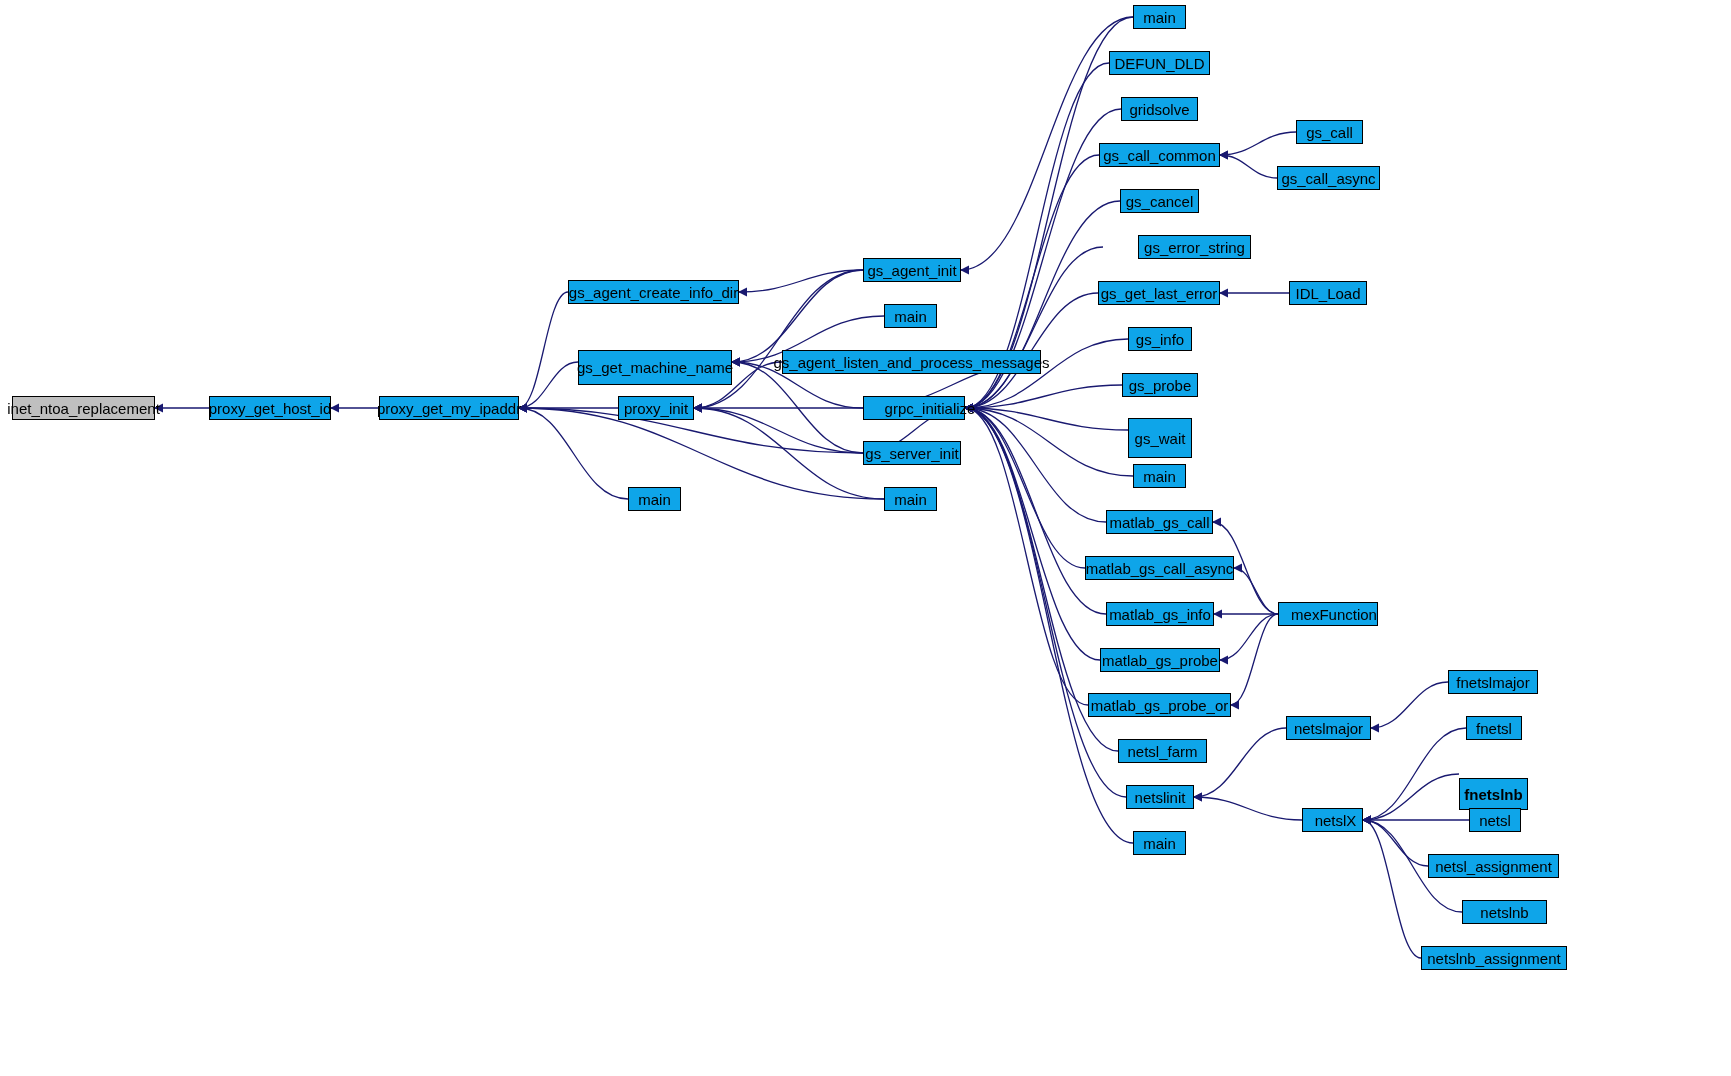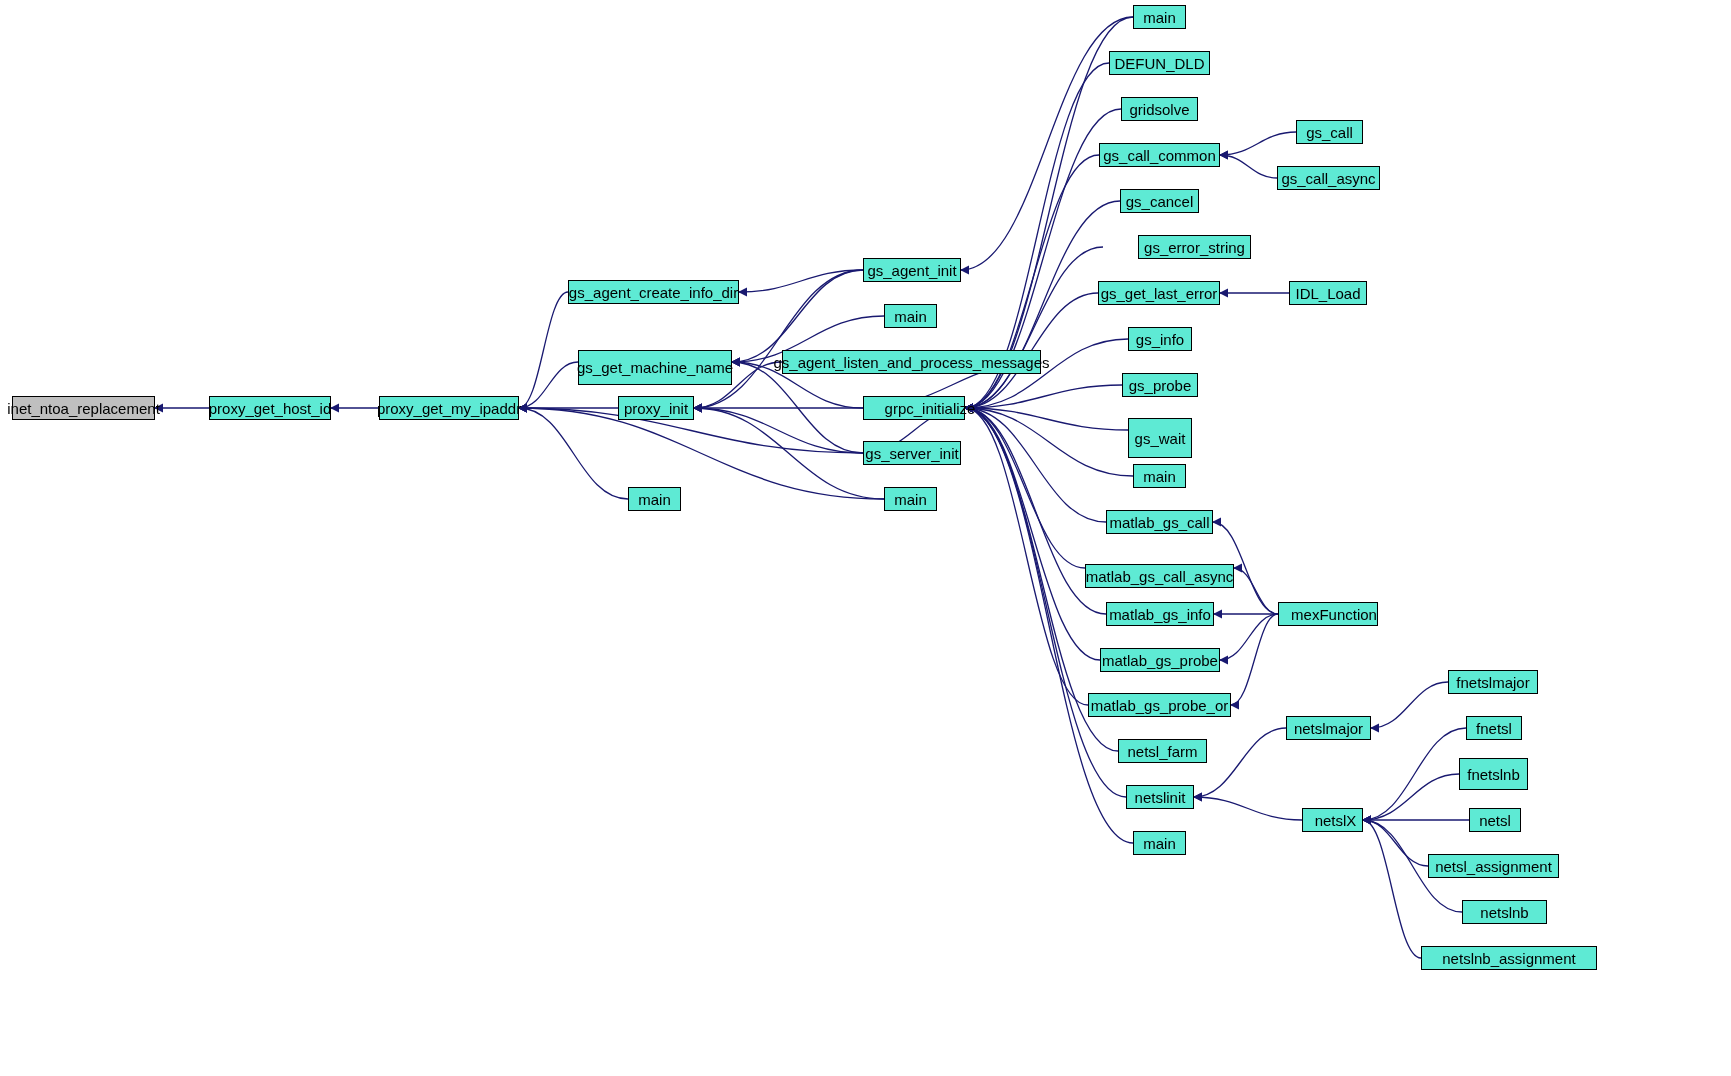--- a/index.html
+++ b/index.html
@@ -8,21 +8,21 @@
     width:1731px;height:1076px;
     background:#ffffff;
     font-family:"Liberation Sans", sans-serif;
     overflow:hidden;
   }
   #edges{position:absolute;left:0;top:0;width:1731px;height:1076px;pointer-events:none;}
   .node{
     position:absolute;
     box-sizing:border-box;
     border:1px solid #000000;
-    background:#5eead4;
+    background:#0ea5e9;
     color:#000000;
     font-size:15px;
     line-height:1;
     display:flex;
     align-items:center;
     justify-content:center;
     white-space:nowrap;
     letter-spacing:0px;
   }
   .node.root{background:#bfbfbf;}
@@ -119,31 +119,31 @@
       <div class="node" style="left: 1277px; top: 166px; width: 103px; height: 24px;">gs_call_async</div>
       <div class="node" style="left: 1120px; top: 189px; width: 79px; height: 24px;">gs_cancel</div>
       <div class="node" style="left: 1103px; top: 235px; width: 113px; height: 24px; margin-left: 35px;">gs_error_string</div>
       <div class="node" style="left: 1098px; top: 281px; width: 122px; height: 24px;">gs_get_last_error</div>
       <div class="node" style="left: 1289px; top: 281px; width: 78px; height: 24px;">IDL_Load</div>
       <div class="node" style="left: 1128px; top: 327px; width: 64px; height: 24px;">gs_info</div>
       <div class="node" style="left: 1122px; top: 373px; width: 76px; height: 24px;">gs_probe</div>
       <div class="node" style="left: 1128px; top: 418px; width: 64px; height: 40px;">gs_wait</div>
       <div class="node" style="left: 1133px; top: 464px; width: 53px; height: 24px;">main</div>
       <div class="node" style="left: 1106px; top: 510px; width: 107px; height: 24px;">matlab_gs_call</div>
-      <div class="node" style="left: 1085px; top: 556px; width: 149px; height: 24px; margin-top: 8px;">matlab_gs_call_async</div>
+      <div class="node" style="left: 1085px; top: 556px; width: 149px; height: 24px;">matlab_gs_call_async</div>
       <div class="node" style="left: 1106px; top: 602px; width: 108px; height: 24px;">matlab_gs_info</div>
       <div class="node" style="left: 1278px; top: 602px; width: 100px; height: 24px; padding-left: 12px;">mexFunction</div>
       <div class="node" style="left: 1100px; top: 648px; width: 120px; height: 24px;">matlab_gs_probe</div>
       <div class="node" style="left: 1088px; top: 693px; width: 143px; height: 24px;">matlab_gs_probe_or</div>
       <div class="node" style="left: 1118px; top: 739px; width: 89px; height: 24px;">netsl_farm</div>
       <div class="node" style="left: 1126px; top: 785px; width: 68px; height: 24px;">netslinit</div>
       <div class="node" style="left: 1286px; top: 716px; width: 85px; height: 24px;">netslmajor</div>
       <div class="node" style="left: 1448px; top: 670px; width: 90px; height: 24px;">fnetslmajor</div>
       <div class="node" style="left: 1133px; top: 831px; width: 53px; height: 24px;">main</div>
       <div class="node" style="left: 1302px; top: 808px; width: 61px; height: 24px; padding-left: 6px;">netslX</div>
       <div class="node" style="left: 1466px; top: 716px; width: 56px; height: 24px;">fnetsl</div>
-      <div class="node" style="left: 1459px; top: 758px; width: 69px; height: 32px;">fnetslnb</div>
+      <div class="node" style="left: 1459px; top: 778px; width: 69px; height: 32px; font-weight: bold;">fnetslnb</div>
       <div class="node" style="left: 1469px; top: 808px; width: 52px; height: 24px;">netsl</div>
       <div class="node" style="left: 1428px; top: 854px; width: 131px; height: 24px;">netsl_assignment</div>
       <div class="node" style="left: 1462px; top: 900px; width: 85px; height: 24px;">netslnb</div>
-      <div class="node" style="left: 1421px; top: 946px; width: 176px; height: 24px;">netslnb_assignment</div>
+      <div class="node" style="left: 1421px; top: 946px; width: 146px; height: 24px;">netslnb_assignment</div>
     </div>
 </div>
 
 </body></html>

